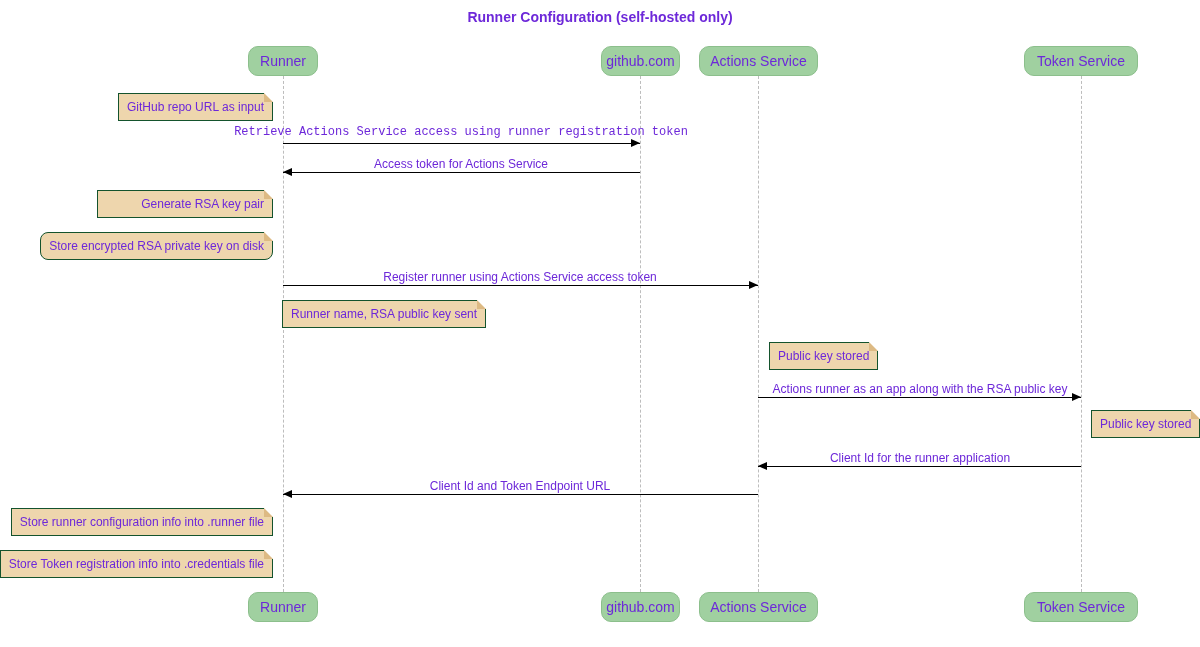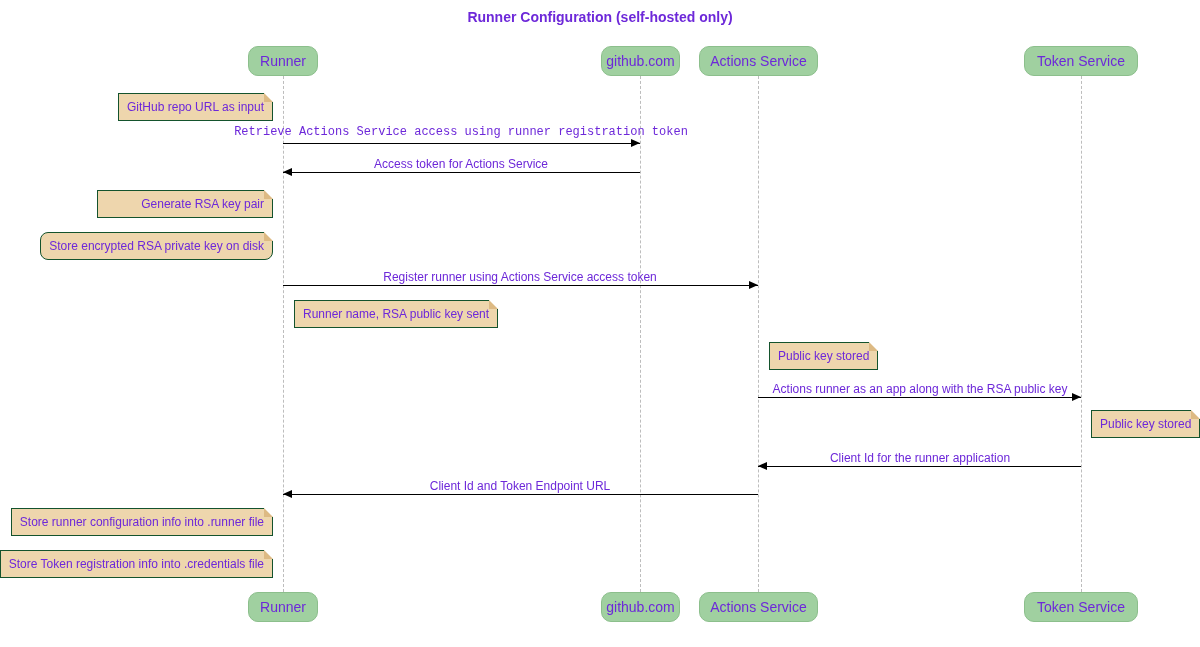--- a/index.html
+++ b/index.html
@@ -103,21 +103,21 @@
   <div class="msg-line" style="left:283px; top:172px; width:357px;"></div>
   <div class="arrowhead left" style="left:283px; top:168px;"></div>
 
   <div class="note" style="right:927px; top:190px;padding-left:43px;">Generate RSA key pair</div>
   <div class="note" style="right:927px; top:232px;border-radius:8px;">Store encrypted RSA private key on disk</div>
 
   <div class="msg-label" style="left:520px; top:270px;">Register runner using Actions Service access token</div>
   <div class="msg-line" style="left:283px; top:285px; width:475px;"></div>
   <div class="arrowhead right" style="left:749px; top:281px;"></div>
 
-  <div class="note" style="left:294px; top:300px;">Runner name, RSA public key sent</div>
+  <div class="note" style="left:282px; top:300px;">Runner name, RSA public key sent</div>
 
   <div class="note" style="left:769px; top:342px;">Public key stored</div>
 
   <div class="msg-label" style="left:920px; top:382px;">Actions runner as an app along with the RSA public key</div>
   <div class="msg-line" style="left:758px; top:397px; width:323px;"></div>
   <div class="arrowhead right" style="left:1072px; top:393px;"></div>
 
   <div class="note" style="left:1091px; top:410px;">Public key stored</div>
 
   <div class="msg-label" style="left:920px; top:451px;">Client Id for the runner application</div>

